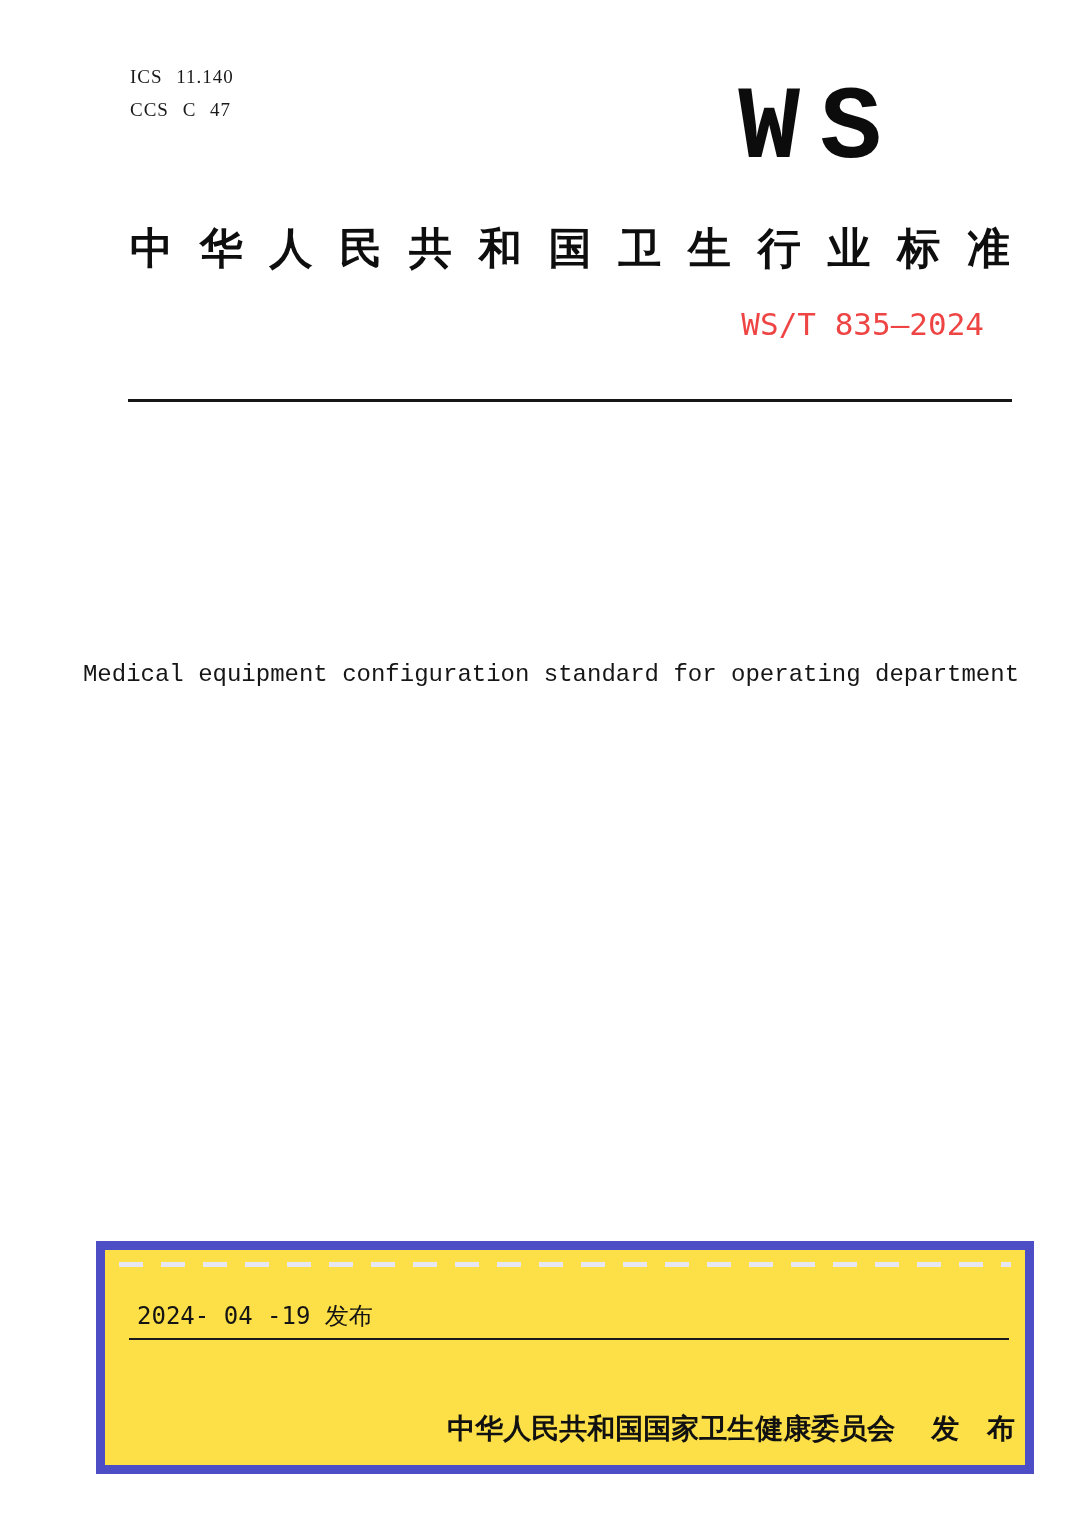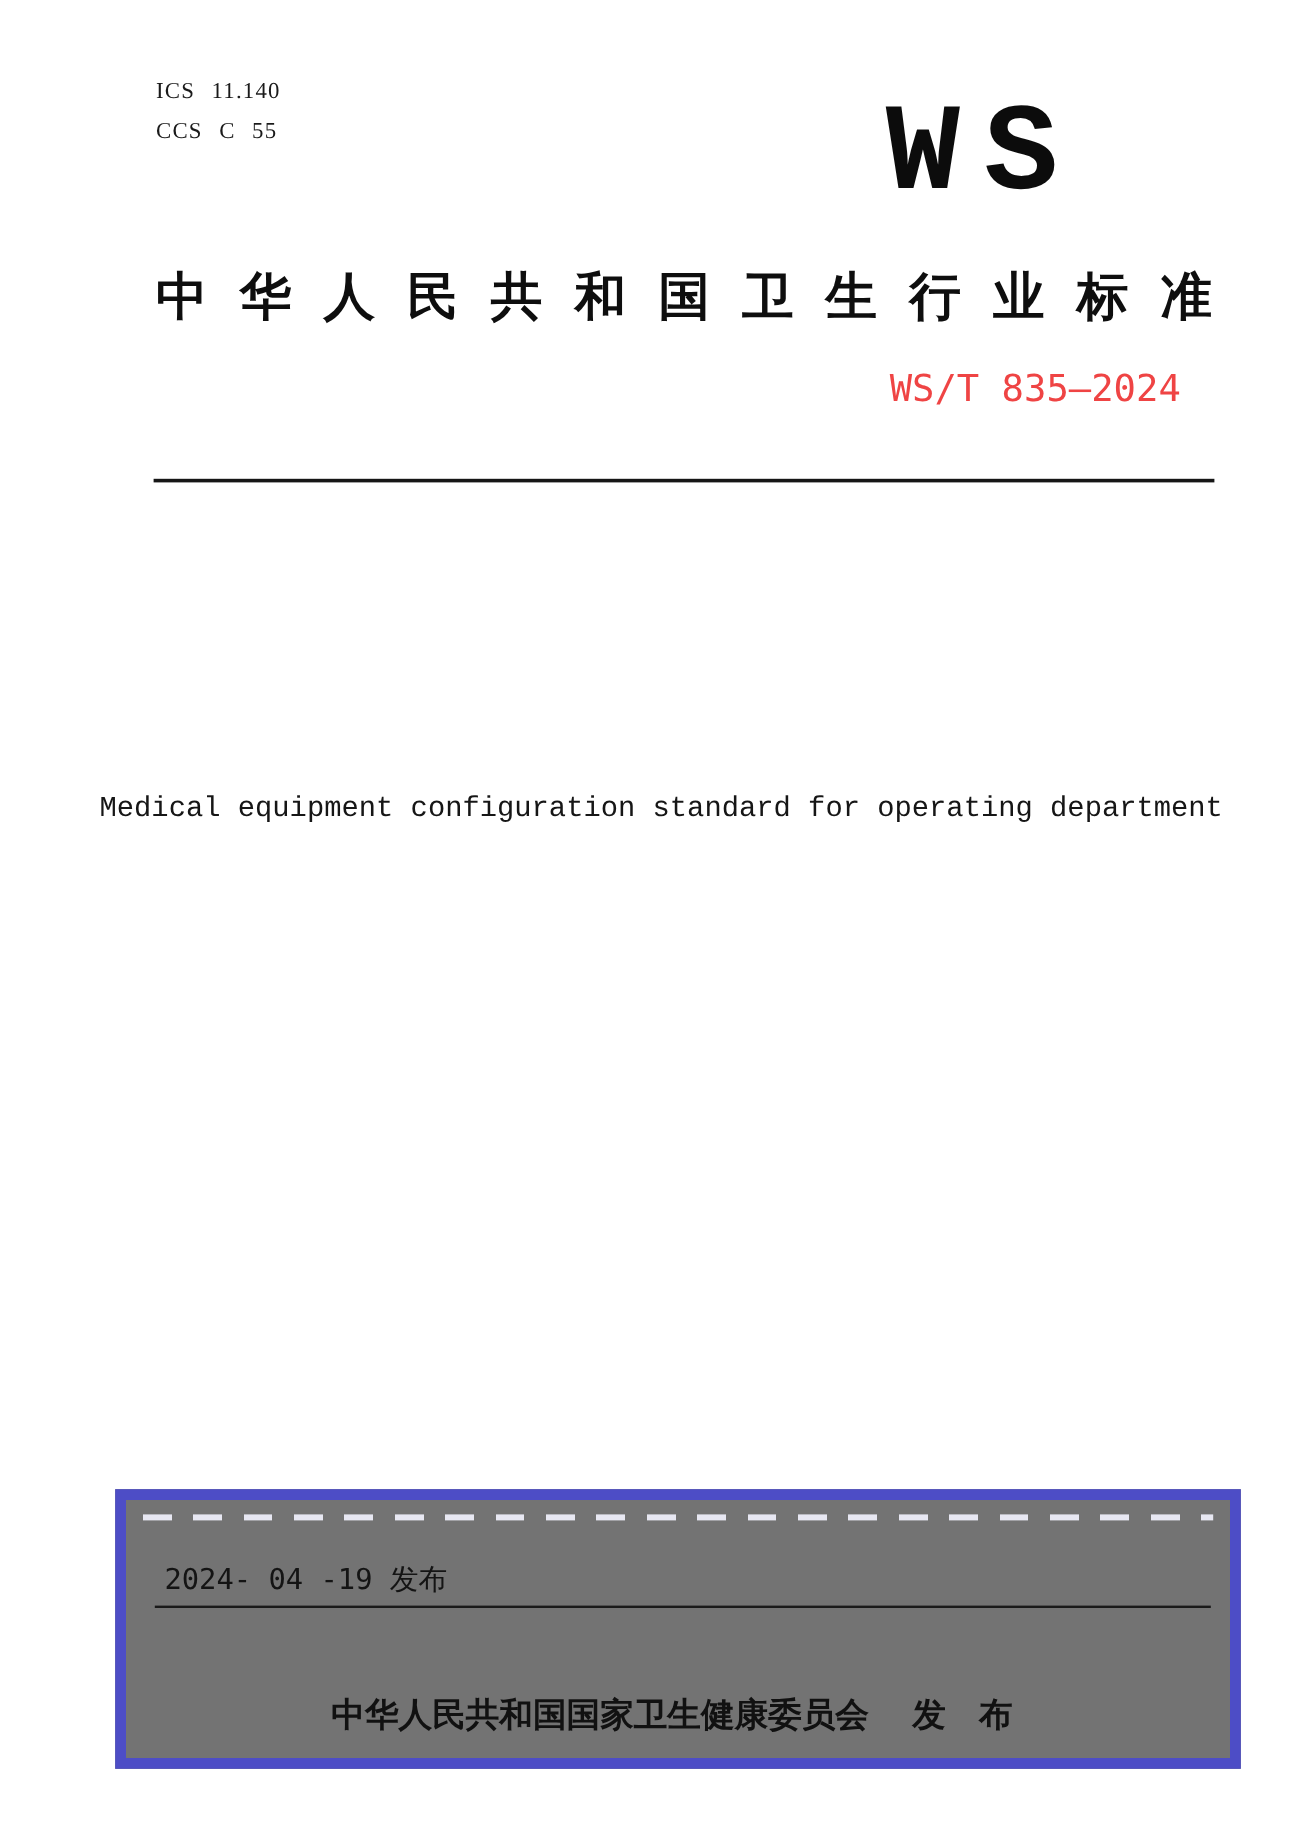--- a/index.html
+++ b/index.html
@@ -104,21 +104,21 @@
   }
 
   
   .release-box {
     position: absolute;
     left: 96px;
     top: 1225px;
     width: 938px;
     height: 233px;
     border: 9px solid #4d4dc6;
-    background: #737373;
+    background: #fde047;
   }
   .scan-dashes {
     position: absolute;
     left: 14px;
     right: 14px;
     top: 12px;
     height: 5px;
     background: repeating-linear-gradient(90deg,
       #e7e7f2 0px, #e7e7f2 24px,
       transparent 24px, transparent 42px);
@@ -136,39 +136,39 @@
     font-family: "DejaVu Sans Mono", "Liberation Mono", monospace;
     font-size: 24px;
     color: #141414;
     white-space: nowrap;
   }
   .issuer-row {
     position: absolute;
     left: 0;
     top: 160px;
     width: 100%;
-    text-align: center;
+    text-align: right;
     font-size: 28px;
     font-weight: bold;
     color: #111111;
     white-space: nowrap;
   }
   .issuer-row .pub {
     margin-left: 36px;
     letter-spacing: 10px;
   }
 </style>
 </head>
 <body>
 
 <div class="page">
 
   <div class="meta">
     <div>ICS 11.140</div>
-    <div>CCS C 55</div>
+    <div>CCS C 47</div>
   </div>
 
   <div class="ws-logo">WS</div>
 
   <div class="std-name">
       <span>中</span>
       <span>华</span>
       <span>人</span>
       <span>民</span>
       <span>共</span>

